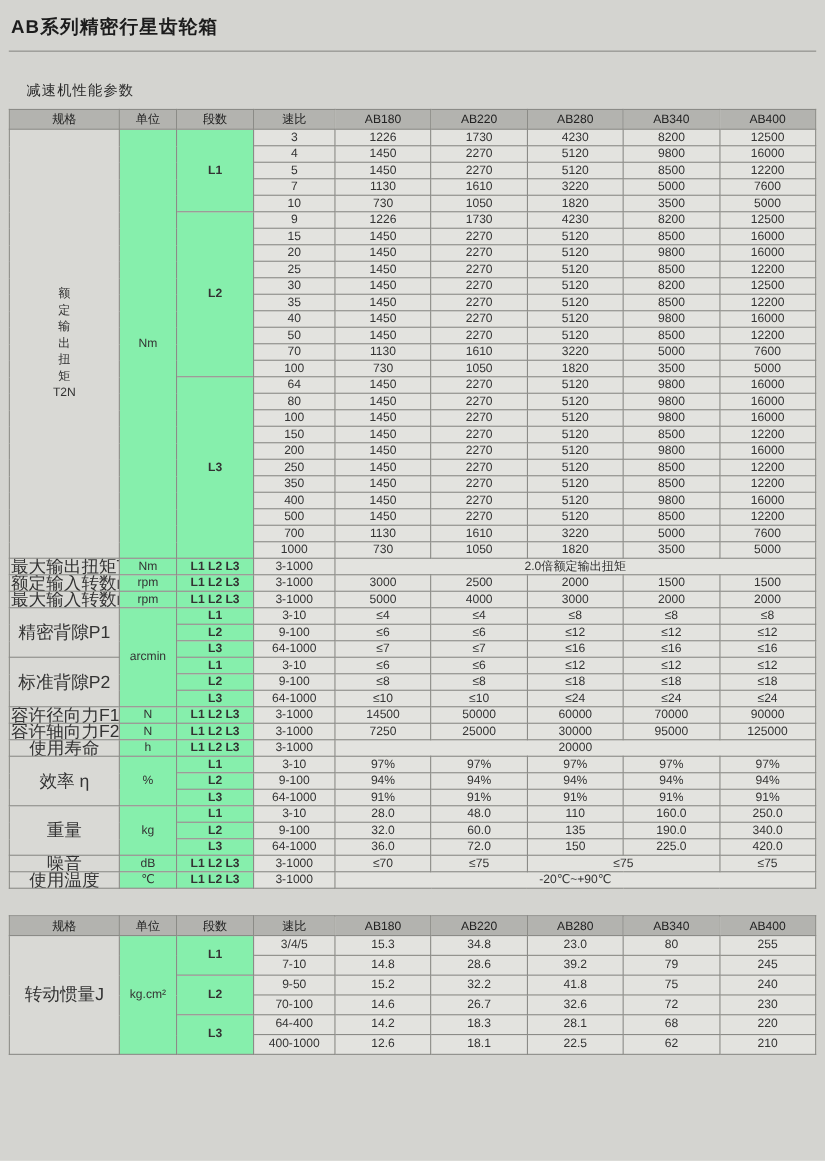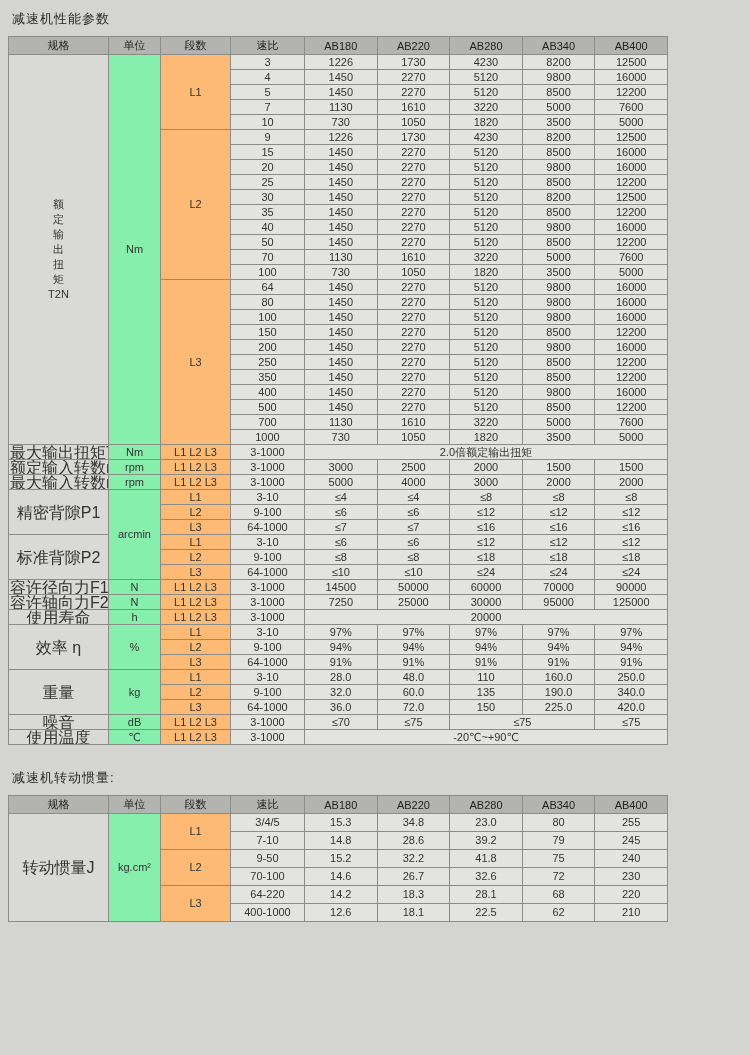--- a/index.html
+++ b/index.html
@@ -16,26 +16,26 @@
     font-weight:bold;
     color:#1c1c1c;
     padding:3px 0 10px 2px;
     border-bottom:1px solid #8a8a86;
     margin-bottom:26px;
     letter-spacing:1px;
   }
   .section-title {
     font-size:13px;
     color:#2a2a2a;
-    margin:0 0 8px 4px;
+    margin:0 0 8px 16px;
     letter-spacing:1px;
   }
   table.spec {
     border-collapse:collapse;
-    width:660px;
+    width:734px;
     table-layout:fixed;
     border:1px solid #6e6e6a;
     background:#e3e3df;
   }
   table.spec th, table.spec td {
     border:1px solid #8b8b87;
     font-size:11px;
     text-align:center;
     vertical-align:middle;
     padding:0 1px;
@@ -47,35 +47,36 @@
     background:#b3b3af;
     font-weight:normal;
     color:#222;
     height:18px;
   }
   table.t1 td { height:15px; line-height:13px; }
   table.t2 td { height:18px; line-height:15px; }
   table.spec td { background:#e3e3df; }
   table.spec td.lbl   { background:#d9d9d5; font-size:16px; }
   table.spec td.unit  { background:#86efac; }
-  table.spec td.stage { background:#fdba74; }
+  table.spec td.stage { background:#86efac;font-weight:bold; }
   table.spec td.vert  {
     white-space:pre-line;
     font-size:11px;
     line-height:15px;
     letter-spacing:0;
   }
   table.t1 { margin-bottom:24px; }
   table.t2 { margin-bottom:0; }
 </style>
 </head>
 <body>
 
 <div class="page">
 
+  <div class="page-title">AB系列精密行星齿轮箱</div>
 
   <div class="section-title">减速机性能参数</div>
 
   <table class="spec t1">
     <colgroup>
       <col style="width:100px">
       <col style="width:52px">
       <col style="width:70px">
       <col style="width:74px">
       <col>
@@ -503,21 +504,20 @@
         <tr>
           <td class="lbl">使用温度</td>
           <td class="unit">℃</td>
           <td class="stage">L1 L2 L3</td>
           <td>3-1000</td>
           <td colspan="5">-20℃~+90℃</td>
         </tr>
       </tbody>
     </table>
 
-  <div class="section-title">减速机转动惯量:</div>
 
   <table class="spec t2">
     <colgroup>
       <col style="width:100px">
       <col style="width:52px">
       <col style="width:70px">
       <col style="width:74px">
       <col>
         <col>
         <col>
@@ -569,21 +569,21 @@
         <tr>
           <td>70-100</td>
           <td>14.6</td>
           <td>26.7</td>
           <td>32.6</td>
           <td>72</td>
           <td>230</td>
         </tr>
         <tr>
           <td rowspan="2" class="stage">L3</td>
-          <td>64-220</td>
+          <td>64-400</td>
           <td>14.2</td>
           <td>18.3</td>
           <td>28.1</td>
           <td>68</td>
           <td>220</td>
         </tr>
         <tr>
           <td>400-1000</td>
           <td>12.6</td>
           <td>18.1</td>

